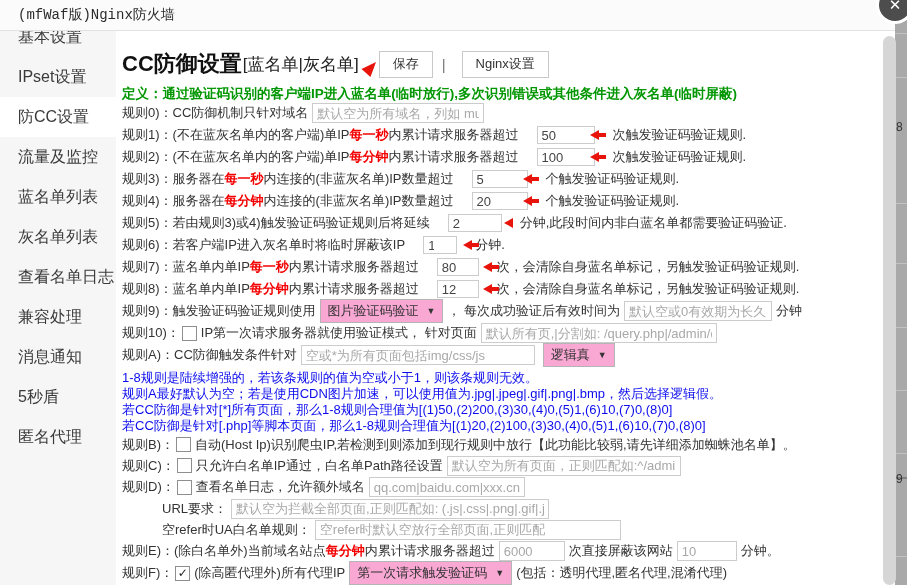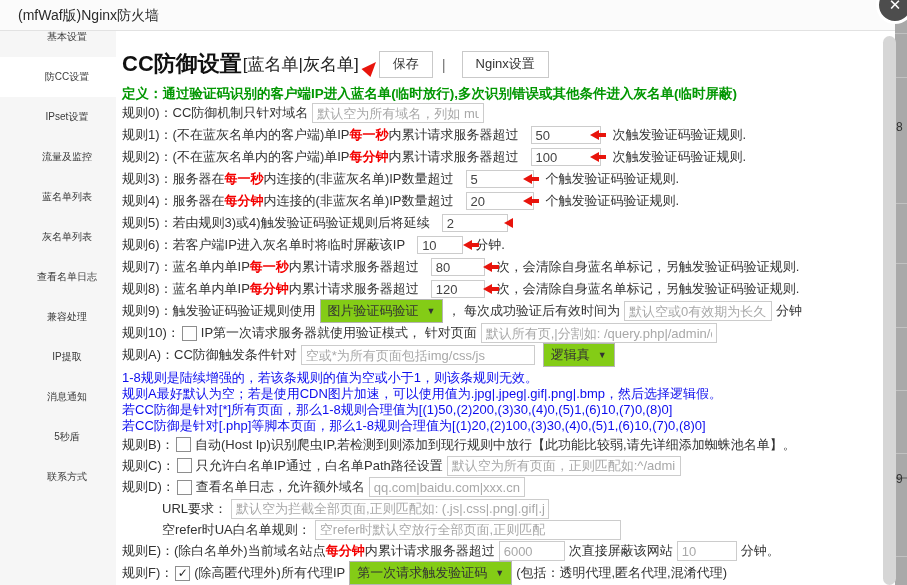--- a/index.html
+++ b/index.html
@@ -1,27 +1,27 @@
 <!DOCTYPE html>
 <html><head>
 <meta charset="utf-8">
 <style>
   html,body{margin:0;padding:0;background:#e9e9e9;}
   .screen{position:relative;width:907px;height:585px;background:#fff;overflow:hidden;
           font-family:"Liberation Sans","DejaVu Sans",sans-serif;color:#333;}
   
   .titlebar{position:absolute;left:0;top:0;width:895px;height:30px;background:#fbfbfb;
-            border-bottom:1px solid #e2e2e2;z-index:6;}
+            border-bottom:1px solid #e2e2e2;z-index:6;font-family:Liberation Mono, monospace;}
   .titlebar .t{display:inline-block;padding-left:18px;line-height:30px;font-size:14px;color:#2b2b2b;}
   .close-btn{position:absolute;left:876px;top:-14px;width:32px;height:32px;border-radius:50%;
              background:#4d4d4d;border:3px solid #fff;color:#fff;z-index:10;
              display:flex;align-items:center;justify-content:center;font-size:15px;cursor:pointer;}
   
   .sidebar{position:absolute;left:0;top:0;width:116px;height:585px;background:#f6f6f6;z-index:1;padding-top:17px;box-sizing:border-box;}
-  .side-item{height:40px;line-height:40px;padding-left:18px;font-size:10px;color:#3a3a3a;cursor:pointer;text-align:center;}
+  .side-item{height:40px;line-height:40px;padding-left:18px;font-size:16px;color:#3a3a3a;cursor:pointer;}
   .side-item.active{background:#fff;}
   
   .content{position:absolute;left:116px;top:30px;width:770px;z-index:2;padding-left:6px;box-sizing:border-box;}
   .page-header{display:flex;align-items:center;height:36px;margin-top:16px;white-space:nowrap;}
   .page-title{font-size:22px;font-weight:bold;color:#111;}
   .page-sub{font-size:17px;color:#222;margin-left:1px;}
   .btn{display:inline-flex;align-items:center;justify-content:center;height:27px;padding:0 13px;
        border:1px solid #c9c9c9;background:#fff;font-size:13px;color:#333;cursor:pointer;}
   .hsep{margin:0 9px;color:#777;font-size:15px;}
   .cursor-icon{width:0;height:0;border-left:6px solid transparent;border-right:6px solid transparent;
@@ -29,26 +29,26 @@
   .cursor-icon.small{border-bottom-width:12px;margin:10px 0 0 -2px;}
   .definition{font-size:13.5px;font-weight:bold;color:#029702;height:17px;line-height:17px;margin-top:3px;white-space:nowrap;}
   .row{display:flex;align-items:center;height:22px;font-size:13px;color:#333;white-space:nowrap;}
   .row.sub{padding-left:40px;}
   .red{color:#f40000;font-weight:bold;}
   .hint{color:#0c0cee;font-size:13px;height:16px;line-height:16px;white-space:nowrap;}
   .ti{height:18px;border:1px solid #ccc;font-size:13px;padding:0 4px;color:#444;margin:0 4px;
       font-family:"Liberation Sans","DejaVu Sans",sans-serif;outline:none;background:#fff;}
   .ti::placeholder{color:#a8a8a8;}
   .numwrap{position:relative;display:inline-flex;align-items:center;margin:0 4px;}
-  .numwrap .ti{margin:8px;width:100%;box-sizing:border-box;padding-right:22px;}
+  .numwrap .ti{margin:14px;width:100%;box-sizing:border-box;padding-right:22px;}
   .red-arrow{position:absolute;right:3px;top:50%;transform:translateY(-50%);display:flex;align-items:center;}
   .red-arrow .ah{width:0;height:0;border-top:5px solid transparent;border-bottom:5px solid transparent;
                  border-right:9px solid #e8140c;}
   .red-arrow .at{width:7px;height:4px;background:#e8140c;}
-  .sel{display:inline-flex;align-items:center;height:22px;border:1px solid #b5b5b5;background:#84cc16;
+  .sel{display:inline-flex;align-items:center;height:22px;border:1px solid #b5b5b5;background:#f9a8d4;
        padding:0 7px;font-size:13px;color:#333;margin:17px 4px;cursor:pointer;}
   .sel .car{font-size:9px;margin-left:8px;color:#333;}
   .cb{width:13px;height:13px;border:1px solid #8e8e8e;background:#fff;display:inline-flex;
       align-items:center;justify-content:center;margin:0 4px 0 2px;cursor:pointer;flex:none;}
   .cb i{font-style:normal;font-size:12px;line-height:1;color:#222;display:none;}
   .cb.checked i{display:block;}
   
   .bg-strip{position:absolute;right:0;top:0;width:12px;height:585px;background:#a9a9a9;z-index:0;}
   .bg-strip .ln{position:absolute;left:0;width:100%;height:1px;background:#c2c2c2;}
   .bg-strip .ln.dark{background:#818181;height:2px;}
@@ -78,31 +78,30 @@
   </div>
   <div class="scroll-thumb"></div>
 
   <div class="titlebar">
     <span class="t">(mfWaf版)Nginx防火墙</span>
   </div>
   <div class="close-btn">✕</div>
 
   <div class="sidebar">
     <div class="side-item">基本设置</div>
+    <div class="side-item">IPset设置</div>
     <div class="side-item active">防CC设置</div>
-    <div class="side-item">IPset设置</div>
     <div class="side-item">流量及监控</div>
     <div class="side-item">蓝名单列表</div>
     <div class="side-item">灰名单列表</div>
     <div class="side-item">查看名单日志</div>
     <div class="side-item">兼容处理</div>
-    <div class="side-item">IP提取</div>
     <div class="side-item">消息通知</div>
     <div class="side-item">5秒盾</div>
-    <div class="side-item">联系方式</div>
+    <div class="side-item">匿名代理</div>
   </div>
 
   <div class="content">
 
     <div class="page-header">
       <span class="page-title">CC防御设置</span>
       <span class="page-sub">[蓝名单|灰名单]</span>
       <span class="cursor-icon"></span>
       <button class="btn">保存</button>
       <span class="hsep">|</span>
@@ -179,20 +178,21 @@
 
     <div class="row">
       <span>规则5)：</span>
         <span>若由规则3)或4)触发验证码验证规则后将延续</span>
       <span class="numwrap" style="width:82px">
           <input class="ti" value="2" style="">
           <span class="red-arrow">
             <span class="ah"></span>
           </span>
         </span>
+      <span>分钟,此段时间内非白蓝名单都需要验证码验证.</span>
     </div>
 
     <div class="row">
       <span>规则6)：</span>
         <span>若客户端IP进入灰名单时将临时屏蔽该IP</span>
       <span class="numwrap" style="width:62px">
           <input class="ti" value="10" style="">
           <span class="red-arrow" style="right:-8px">
             <span class="ah"></span>
             <span class="at"></span>

